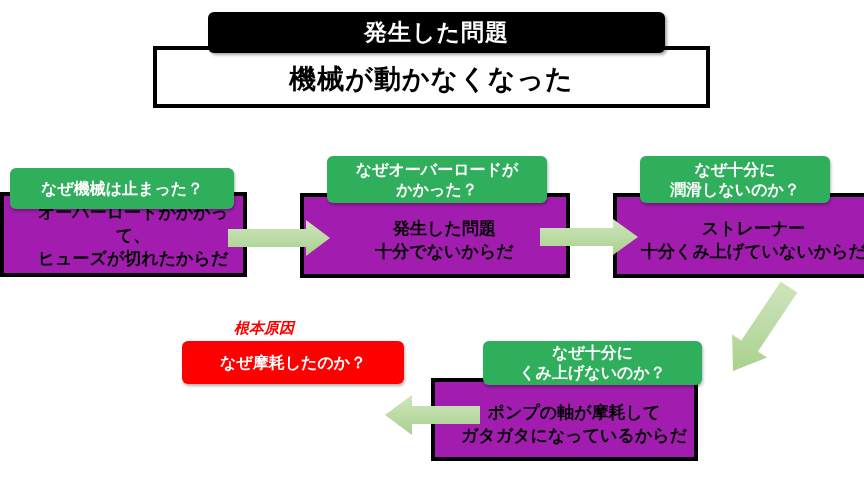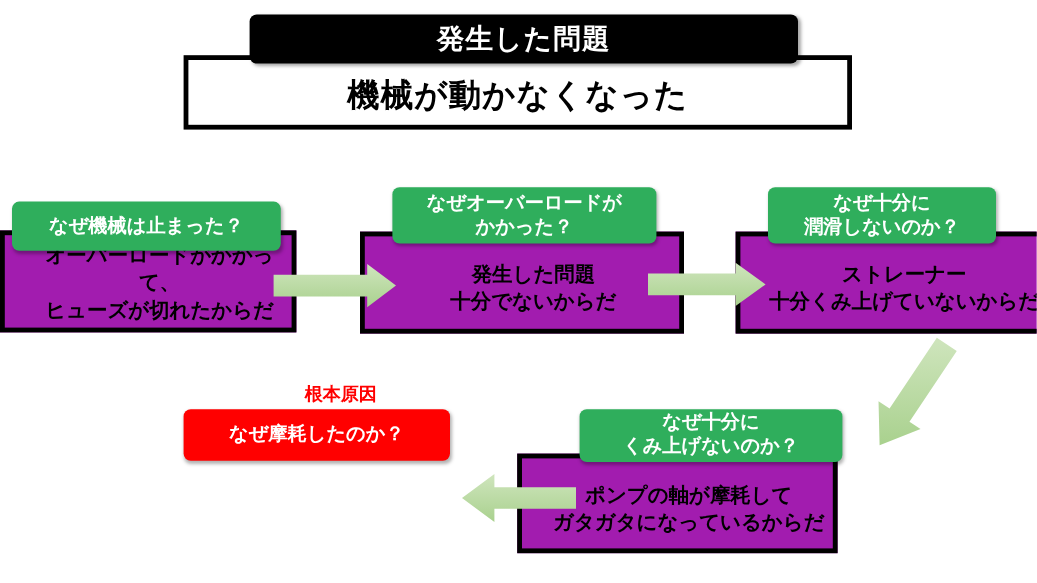--- a/index.html
+++ b/index.html
@@ -37,22 +37,22 @@
   }
   .qh.red{background:var(--red);}
   
   .ab{
     position:absolute;background:#a21caf;border:4px solid #000;box-sizing:border-box;z-index:1;
     display:flex;align-items:center;justify-content:center;text-align:center;
     font-size:17px;line-height:23px;color:#000;padding-left:19px;
   }
   .ab.red{border-color:var(--red);}
   .root-label{
-    position:absolute;left:150px;top:319px;width:268px;z-index:4;
-    color:var(--red);font-size:15px;text-align:center;
+    position:absolute;left:130px;top:319px;width:268px;z-index:4;
+    color:var(--red);font-size:15px;text-align:center;font-style:italic;
   }
   svg.arrows{position:absolute;left:0;top:0;z-index:5;pointer-events:none;}
 </style>
 </head>
 <body>
 
 <div class="stage">
 
   <div class="problem-label">
     <span class="pre">発生した問題</span>
@@ -90,21 +90,21 @@
   <div class="qh" style="left:483px;top:341px;width:219px;height:44px">
     <span class="pre">なぜ十分に
 くみ上げないのか？</span>
   </div>
   <div class="ab" style="left:431px;top:378px;width:267px;height:83px;padding-top:8px">
     <span class="pre">ポンプの軸が摩耗して
 ガタガタになっているからだ</span>
   </div>
 
   <div class="root-label">根本原因</div>
-  <div class="qh red" style="left:153px;top:341px;width:222px;height:43px">
+  <div class="qh red" style="left:182px;top:341px;width:222px;height:43px">
     <span class="pre">なぜ摩耗したのか？</span>
   </div>
 
   <svg class="arrows" width="864" height="486" viewBox="0 0 864 486">
     <defs>
       <linearGradient id="arrowGrad" x1="0" y1="0" x2="0" y2="1">
         <stop offset="0" style="stop-color:var(--arrow-light,#cfe5bd)"></stop>
         <stop offset="1" style="stop-color:var(--arrow-dark,#a9d18e)"></stop>
       </linearGradient>
     </defs>

